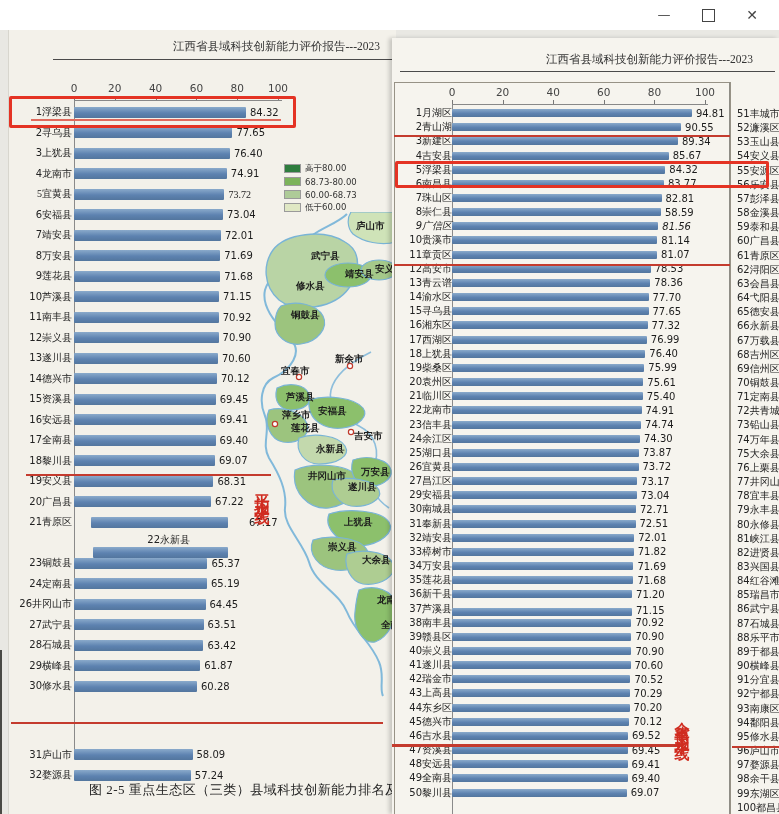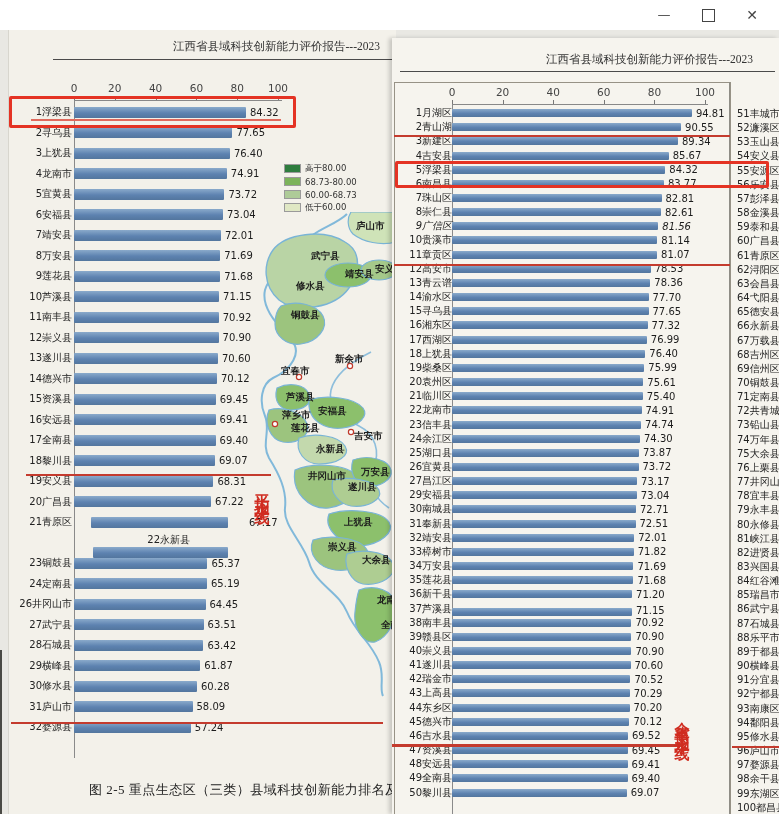--- a/index.html
+++ b/index.html
@@ -107,21 +107,21 @@
       <div class="crow lrow" style="height: 20.5px;">
         <div class="rlabel">3上犹县</div>
         <div class="bar" style="width: 155.9px; margin-left: -1px;"></div>
         <div class="val">76.40</div>
       </div>
       <div class="crow lrow" style="height: 20.5px;">
         <div class="rlabel">4龙南市</div>
         <div class="bar" style="width: 152.8px; margin-left: -1px;"></div>
         <div class="val">74.91</div>
       </div>
-      <div class="crow lrow" style="height: 20.5px;">
+      <div class="crow lrow" style="height: 20.5px; font-family: Liberation Serif, serif;">
         <div class="rlabel">5宜黄县</div>
         <div class="bar" style="width: 150.4px; margin-left: -1px;"></div>
         <div class="val">73.72</div>
       </div>
       <div class="crow lrow" style="height: 20.5px;">
         <div class="rlabel">6安福县</div>
         <div class="bar" style="width: 149px; margin-left: -1px;"></div>
         <div class="val">73.04</div>
       </div>
       <div class="crow lrow" style="height: 20.5px;">
@@ -232,21 +232,21 @@
       <div class="crow lrow" style="height: 20.5px;">
         <div class="rlabel">29横峰县</div>
         <div class="bar" style="width: 126.2px; margin-left: -1px;"></div>
         <div class="val">61.87</div>
       </div>
       <div class="crow lrow" style="height: 20.5px;">
         <div class="rlabel">30修水县</div>
         <div class="bar" style="width: 123px; margin-left: -1px;"></div>
         <div class="val">60.28</div>
       </div>
-      <div class="crow lrow" style="height: 20.5px;">
+      <div class="crow lrow" style="height: 20.5px; margin-top: 48px;">
         <div class="rlabel">31庐山市</div>
         <div class="bar" style="width: 118.5px; margin-left: -1px;"></div>
         <div class="val">58.09</div>
       </div>
       <div class="crow lrow" style="height: 20.5px;">
         <div class="rlabel">32婺源县</div>
         <div class="bar" style="width: 116.8px; margin-left: -1px;"></div>
         <div class="val">57.24</div>
       </div>
     </div>
@@ -389,21 +389,21 @@
         <div class="val">83.77</div>
       </div>
       <div class="crow rrow" style="height: 14.16px;">
         <div class="rlabel">7珠山区</div>
         <div class="bar" style="width: 209.5px; margin-left: -2px;"></div>
         <div class="val">82.81</div>
       </div>
       <div class="crow rrow" style="height: 14.16px;">
         <div class="rlabel">8崇仁县</div>
         <div class="bar" style="width: 209px; margin-left: -2px;"></div>
-        <div class="val">82.61</div>
+        <div class="val">58.59</div>
       </div>
       <div class="crow rrow" style="height: 14.16px; font-style: italic;">
         <div class="rlabel">9广信区</div>
         <div class="bar" style="width: 206.3px; margin-left: -2px;"></div>
         <div class="val">81.56</div>
       </div>
       <div class="crow rrow" style="height: 14.16px;">
         <div class="rlabel">10贵溪市</div>
         <div class="bar" style="width: 205.3px; margin-left: -2px;"></div>
         <div class="val">81.14</div>

